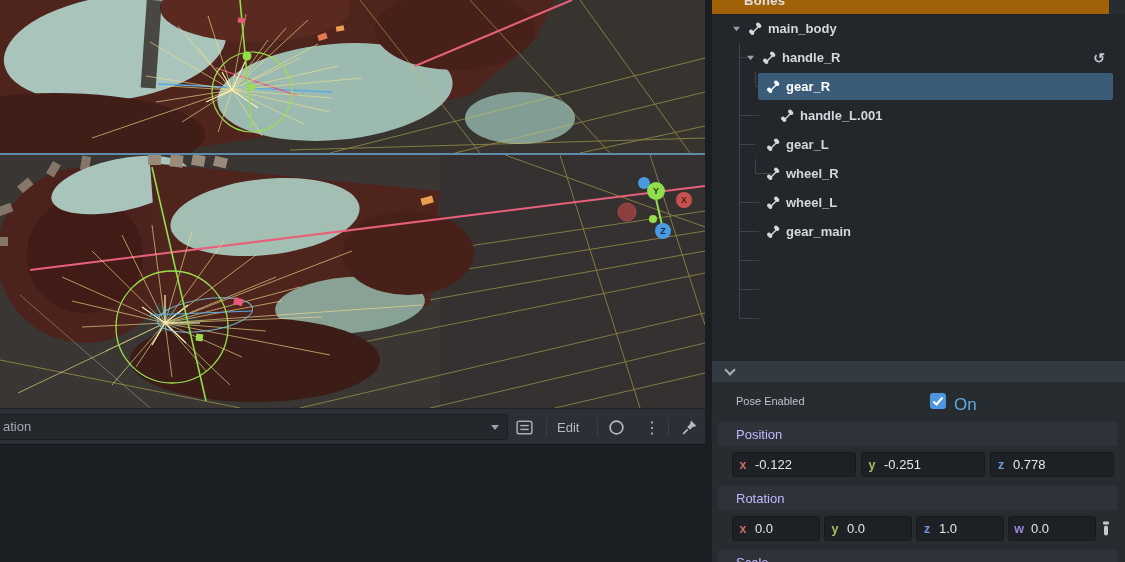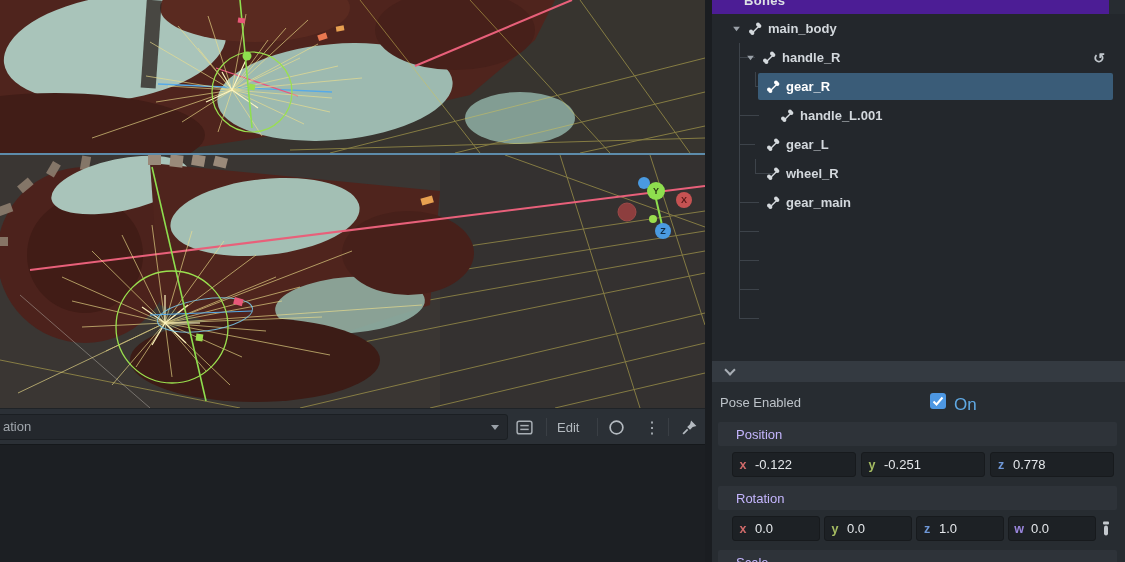--- a/index.html
+++ b/index.html
@@ -22,21 +22,21 @@
   .tsep { position:absolute; top:9px; width:1px; height:18px; background:#3a3f45; }
   .tbtn { position:absolute; top:0; height:36px; display:flex; align-items:center; color:#b4bac0; font-size:13px; cursor:default; }
   .kebab { font-size:16px; color:#b4bac0; }
   .bottom-panel { height:118px; background:#1c1f23; border-top:1px solid #15181b; }
 
   
   .divider { position:absolute; left:705px; top:0; width:7px; height:562px; background:#1a1d21; }
 
   
   .right { position:absolute; left:712px; top:0; width:413px; height:562px; background:#272c31; }
-  .bones-header { position:absolute; top:0; left:0; right:16px; height:14px; background:#4c1d95; overflow:hidden; }
+  .bones-header { position:absolute; top:0; left:0; right:16px; height:14px; background:#a16207; overflow:hidden; }
   .bones-title { position:absolute; top:-7px; left:32px; font-size:13px; font-weight:700; color:#dde1e5; letter-spacing:.3px; }
 
   .tree { position:absolute; top:14px; left:0; right:0; height:347px; background:#23272c; }
   .guide { position:absolute; background:#3d434a; }
   .trow { position:relative; height:29px; display:flex; align-items:center; margin-right:12px; font-size:13px;font-weight:bold; }
   .trow > * { position:relative; z-index:1; }
   .d0  { padding-left:20px; }
   .d1e { padding-left:34px; }
   .d1  { padding-left:54px; }
   .d2  { padding-left:68px; }
@@ -49,21 +49,21 @@
   .selected .tl { color:#ffffff; }
   .selected .bone-ic { fill:#ffffff; }
   .reset { margin-left:auto; margin-right:8px; font-size:14px; color:#c0c6cc; }
 
   .splitter { position:absolute; top:361px; left:0; right:0; height:21px; background:#343a41; }
   .split-chev { position:absolute; left:14px; top:5px; width:8px; height:8px;
                 border-left:2px solid #a8aeb5; border-bottom:2px solid #a8aeb5; transform:rotate(-45deg); }
 
   .inspector { position:absolute; top:382px; left:0; right:0; bottom:0; background:#272c31; overflow:hidden; }
   .pose-row { position:absolute; top:8px; left:0; right:0; height:26px; }
-  .pose-label { position:absolute; left:8px; top:5px; font-size:13px; color:#bdc3c9; }
+  .pose-label { position:absolute; left:24px; top:5px; font-size:11px; color:#bdc3c9; }
   .checkbox { position:absolute; left:218px; top:3px; width:16px; height:16px; background:#4d97e2; border-radius:3px; }
   .checkbox svg { width:16px; height:16px; display:block; }
   .on-label { position:absolute; left:242px; top:5px; font-size:17px; color:#5fa9e4; }
 
   .shead { position:absolute; left:6px; right:8px; height:24px; background:#2e3339; border-radius:2px;
            display:flex; align-items:center; padding-left:18px; color:#c4b5fd; font-size:13px; }
   .spinrow { position:absolute; left:0; right:0; height:25px; }
   .spin { position:absolute; top:0; height:25px; background:#1d2125; border:1px solid #171a1d;
           border-radius:3px; display:flex; align-items:center; }
   .ax { width:20px; text-align:center; font-size:12.5px; font-weight:700; }
@@ -355,20 +355,26 @@
     <div class="trow d1">
       <svg class="bone-ic" viewBox="0 0 14 14">
           <use href="#bone-shape"></use>
         </svg>
       <span class="tl">wheel_R</span>
     </div>
     <div class="trow d1">
       <svg class="bone-ic" viewBox="0 0 14 14">
           <use href="#bone-shape"></use>
         </svg>
+      <span class="tl">wheel_L</span>
+    </div>
+    <div class="trow d1">
+      <svg class="bone-ic" viewBox="0 0 14 14">
+          <use href="#bone-shape"></use>
+        </svg>
       <span class="tl">gear_main</span>
     </div>
   </div>
 
   <div class="splitter">
     <span class="split-chev"></span>
   </div>
 
   <div class="inspector">
     <div class="pose-row">

